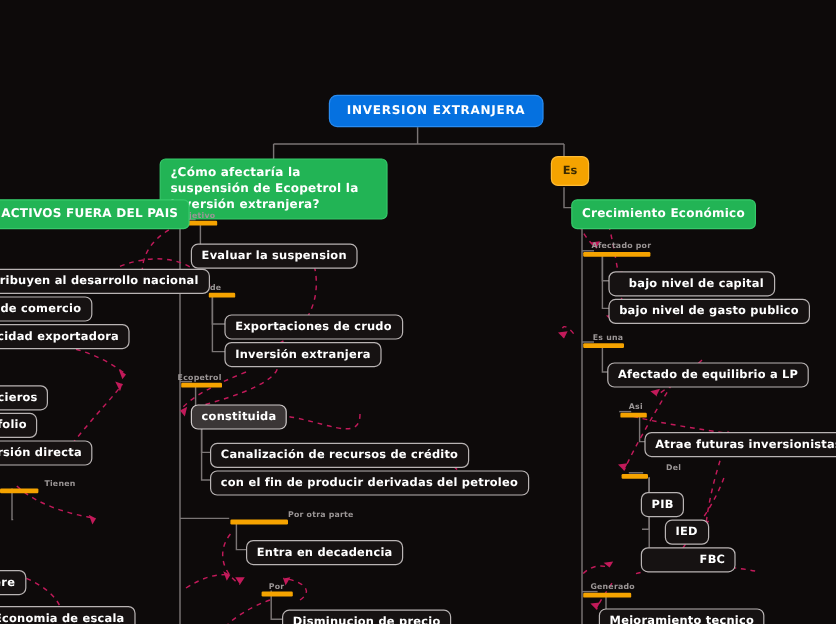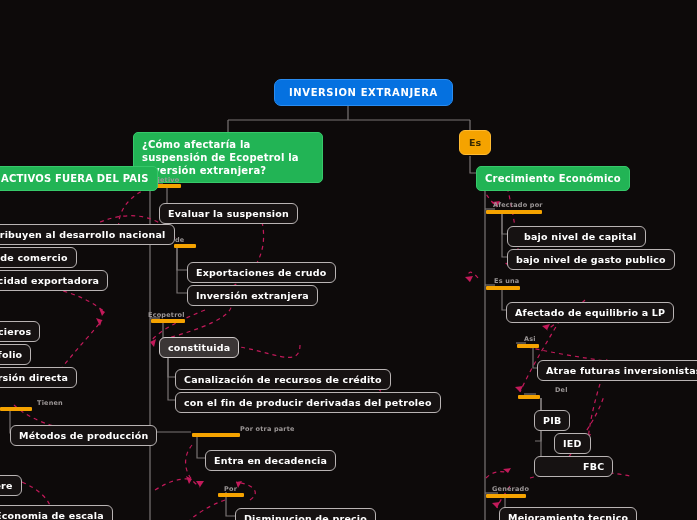--- a/index.html
+++ b/index.html
@@ -185,21 +185,20 @@
   <div class="node box" style="left:-18px;top:247px;">s de comercio</div>
   <div class="node box" style="left:-18px;top:270px;">acidad exportadora</div>
 
   <div class="node box" style="left:-18px;top:321px;">ncieros</div>
   <div class="node box" style="left:-18px;top:344px;">afolio</div>
   <div class="node box" style="left:-18px;top:367px;">ersión directa</div>
 
   <div class="barlabel" style="left:1px;top:399px;padding-left:36px;">Tienen</div>
   <div class="bar" style="left:0px;top:407px;width:32px;"></div>
 
-  <div class="node box" style="left:10px;top:425px;">Métodos de producción</div>
 
   <div class="node box" style="left:-18px;top:475px;">iere</div>
   <div class="node box" style="left:-14px;top:505px;">Economia de escala</div>
 
   <div class="node orange" style="left:459px;top:130px;">Es</div>
 
   <div class="node green" style="left:476px;top:166px;">Crecimiento Económico</div>
 
   <div class="barlabel" style="left:493px;top:201px;">Afectado por</div>
   <div class="bar" style="left:486px;top:210px;width:56px;"></div>

